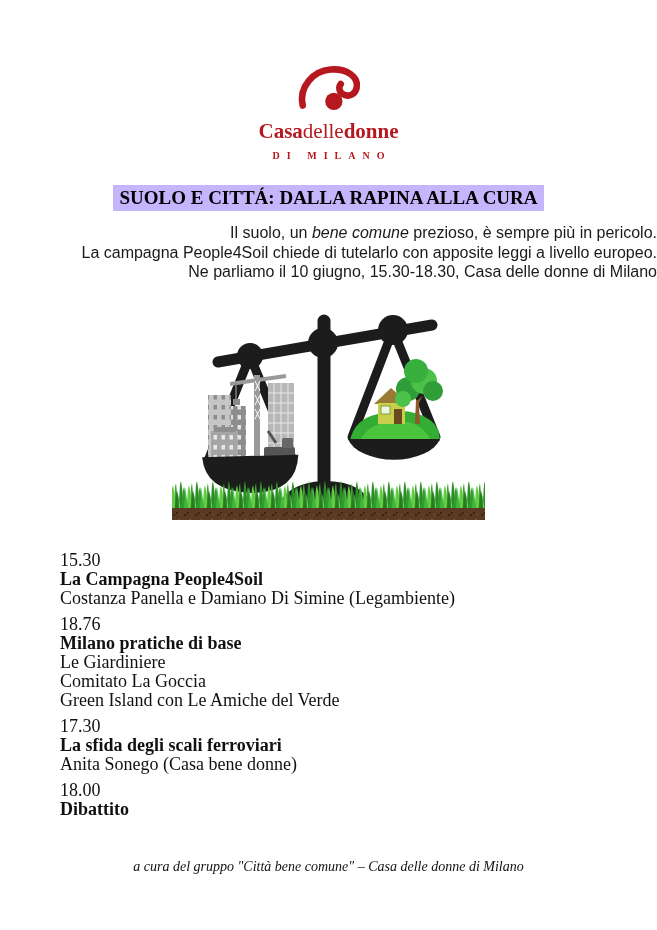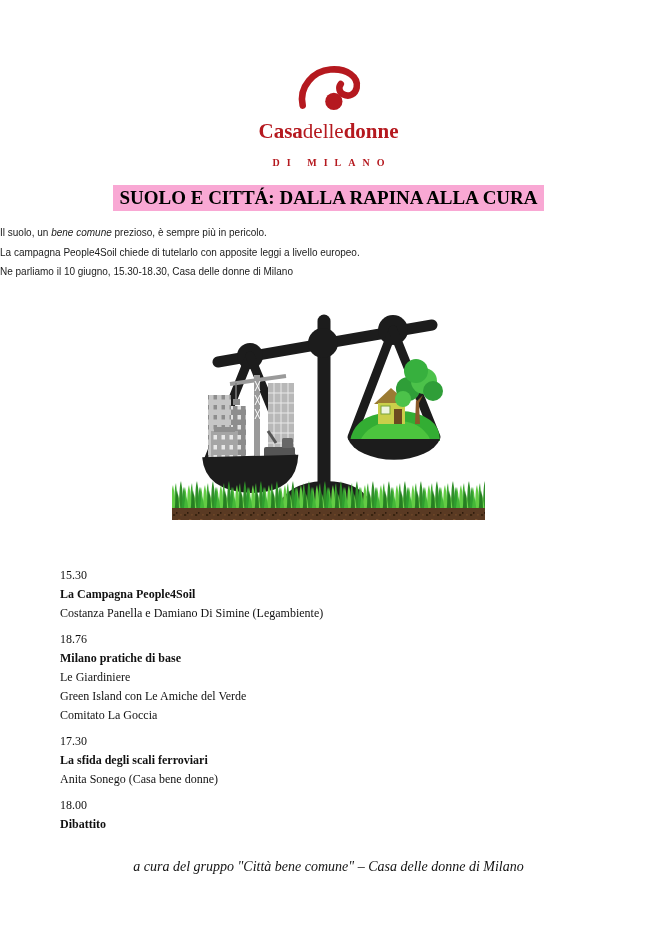--- a/index.html
+++ b/index.html
@@ -17,48 +17,48 @@
   .logo-icon{display:block;margin:0 auto 2px auto;}
   .brand{
     font-family:"Liberation Serif", serif;
     font-size:21px;line-height:22px;letter-spacing:0px;
     color:#b5191f;
   }
   .brand .bold{font-weight:bold;}
   .brand .light{font-weight:normal;}
   .brand-sub{
     font-family:"Liberation Serif", serif;
-    font-size:10px;letter-spacing:7px;margin-top:15px;
+    font-size:10px;letter-spacing:7px;margin-top:8px;
     color:#b5191f;font-weight:bold;text-indent:7px;
   }
   
   .title-wrap{position:absolute;top:185px;left:0;width:100%;text-align:center;}
   .doc-title{
     display:inline-block;
-    background:#f9a8d4;
+    background:#c4b5fd;
     font-family:"Liberation Serif", serif;
     font-weight:bold;font-size:19px;line-height:24px;
     padding:1px 6px;
     color:#000;
   }
   
   .intro{
     position:absolute;top:223px;left:0;width:100%;
-    text-align:left;
+    text-align:right;
     font-family:"Liberation Sans", sans-serif;
-    font-size:10px;line-height:19.5px;color:#1a1a1a;
+    font-size:16px;line-height:19.5px;color:#1a1a1a;
   }
   .intro .it{font-style:italic;}
   
   .illustration{position:absolute;top:303px;left:172px;width:313px;height:217px;}
   
   .program{
     position:absolute;top:551px;left:60px;width:520px;
     font-family:"Liberation Serif", serif;
-    font-size:12px;line-height:19px;color:#111;margin-top:15px;
+    font-size:18px;line-height:19px;color:#111;
   }
   .prog-block{margin:0 0 7px 0;}
   .prog-title{font-weight:bold;}
   
   .footer{
     position:absolute;top:859px;left:0;width:100%;
     text-align:center;
     font-family:"Liberation Serif", serif;
     font-style:italic;font-size:14px;color:#111;
   }
@@ -205,22 +205,22 @@
     <div class="prog-block">
       <div>15.30</div>
       <div class="prog-title">La Campagna People4Soil</div>
       <div>Costanza Panella e Damiano Di Simine (Legambiente)</div>
     </div>
 
     <div class="prog-block">
       <div>18.76</div>
       <div class="prog-title">Milano pratiche di base</div>
       <div>Le Giardiniere</div>
+      <div>Comitato La Goccia</div>
       <div>Green Island con Le Amiche del Verde</div>
-      <div>Comitato La Goccia</div>
     </div>
 
     <div class="prog-block">
       <div>17.30</div>
       <div class="prog-title">La sfida degli scali ferroviari</div>
       <div>Anita Sonego (Casa bene donne)</div>
     </div>
 
     <div class="prog-block">
       <div>18.00</div>

